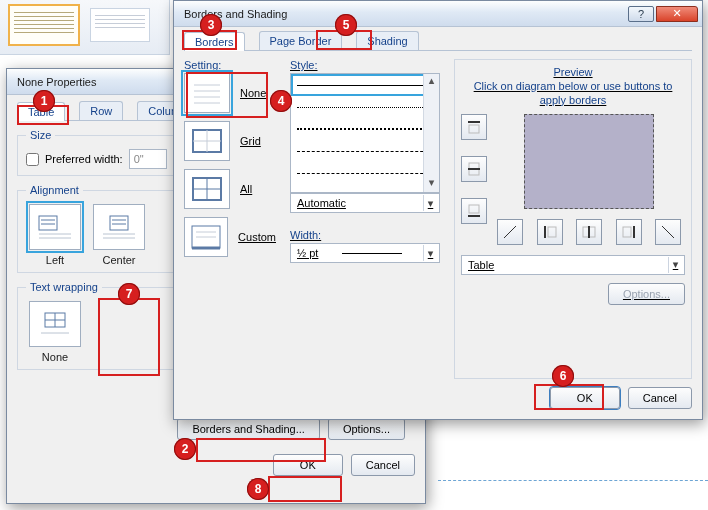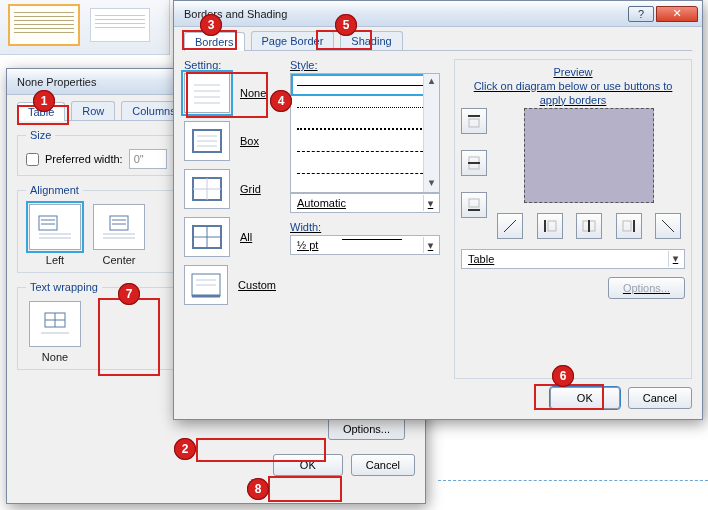--- a/index.html
+++ b/index.html
@@ -21,21 +21,21 @@
             justify-content:space-between;padding:0 4px 0 10px;border-bottom:1px solid #b6c3d4;}
   .titlebar span{color:#1a1a1a;}
   .wbtns{display:flex;gap:0;}
   .wbtn{width:26px;height:16px;border:1px solid #5a6f8a;border-radius:2px;margin-left:2px;
         display:flex;align-items:center;justify-content:center;color:#2c3e50;background:linear-gradient(#f2f7fc,#cfdbeb);}
   .wbtn.close{width:42px;background:linear-gradient(#f08c7a,#d9432a);color:#fff;border-color:#8c2e1e;border-radius:0 3px 0 0;}
 
   
   #tp{left:6px;top:68px;width:420px;height:436px;}
   #tp .body{padding:6px 10px 8px 10px;}
-  .tabs{display:flex;gap:4px;border-bottom:1px solid #b6c3d4;}
+  .tabs{display:flex;gap:12px;border-bottom:1px solid #b6c3d4;}
   .tab{padding:3px 10px;border:1px solid #b6c3d4;border-bottom:none;background:#e8eef6;color:#15428b;cursor:pointer;
        margin-right:2px;border-radius:3px 3px 0 0;}
   .tab.active{background:#fff;position:relative;top:1px;}
   fieldset{border:1px solid #cfd7e2;margin:8px 0 4px 0;padding:8px 8px 6px 8px;}
   legend{padding:0 4px;color:#15428b;}
   .ck{display:flex;align-items:center;gap:6px;}
   .ck input{margin:0;}
   .numbox{width:38px;height:20px;border:1px solid #abb7c7;background:#fff;display:inline-flex;align-items:center;padding:0 4px;color:#888;}
   .optrow{display:flex;gap:6px;}
   .optcell{width:58px;text-align:center;}
@@ -61,21 +61,21 @@
   .set-row{display:flex;align-items:center;gap:10px;margin-bottom:8px;}
   .set-ico{width:46px;height:40px;border:1px solid #a0aec0;background:#fff;display:flex;align-items:center;justify-content:center;}
   .set-ico.sel{outline:2px solid #38a4dd;outline-offset:1px;}
   .stylelist{height:120px;border:1px solid #abb7c7;background:#fff;overflow:hidden;position:relative;}
   .stylelist .line{height:22px;display:flex;align-items:center;padding:0 6px;}
   .stylelist .line hr{flex:1;border:none;}
   .stylelist .sel{outline:2px solid #38a4dd;outline-offset:-2px;}
   .sb{position:absolute;right:0;top:0;width:16px;bottom:0;background:#eef1f6;border-left:1px solid #d2d9e3;}
   .sb .up,.sb .dn{height:16px;text-align:center;color:#555;}
   .prevgroup{border:1px solid #cfd7e2;padding:6px 6px 10px 6px;height:100%;}
-  .pvtxt{text-align:center;color:#15428b;margin-bottom:0;line-height:1.25;}
+  .pvtxt{text-align:center;color:#15428b;margin-bottom:6px;line-height:1.25;}
   .pvbox{display:flex;gap:6px;align-items:flex-start;}
   .edgebtns{display:flex;flex-direction:column;gap:16px;}
   .ebtn{width:26px;height:26px;border:1px solid #8c99ab;background:linear-gradient(#fdfdfd,#e4e9f0);display:flex;
         align-items:center;justify-content:center;}
   .swatch{width:130px;height:95px;border:1px dashed #555;background:#b4b1c9;}
   .brow{display:flex;justify-content:space-between;margin-top:10px;padding:0 4px;}
   .sectlbl{color:#15428b;margin-bottom:2px;display:block;}
 
   
   .mark{position:absolute;border:2px solid #d61f1f;pointer-events:none;z-index:50;}
@@ -171,20 +171,21 @@
                 <line x1="8" y1="11" x2="28" y2="11" stroke="#5b7aa5"></line>
                 <line x1="4" y1="24" x2="32" y2="24" stroke="#bac4d1"></line>
               </svg>
           </div>
           <div class="lab">None</div>
         </div>
       </div>
     </fieldset>
 
     <div class="btnrow" style="margin-top:48px;justify-content:flex-end;padding-right:10px;">
+      <div class="btn">Borders and Shading...</div>
       <div class="btn">Options...</div>
     </div>
     <div class="btnrow" style="margin-top:14px;">
       <div class="btn" style="padding:0 26px">OK</div>
       <div class="btn">Cancel</div>
     </div>
   </div>
 </div>
 
 <div id="bs" class="win">
@@ -217,33 +218,20 @@
                 </g>
               </svg>
           </div>
           <span style="text-decoration:underline">None</span>
         </div>
         <div class="set-row">
           <div class="set-ico">
             <svg width="34" height="28">
                 <rect x="3" y="3" width="28" height="22" fill="none" stroke="#5b7aa5" stroke-width="2"></rect>
                 <g stroke="#c6cdd8">
-                  <line x1="7" y1="9" x2="27" y2="9"></line>
-                  <line x1="7" y1="14" x2="27" y2="14"></line>
-                  <line x1="7" y1="19" x2="27" y2="19"></line>
-                </g>
-              </svg>
-          </div>
-          <span>Box</span>
-        </div>
-        <div class="set-row">
-          <div class="set-ico">
-            <svg width="34" height="28">
-                <rect x="3" y="3" width="28" height="22" fill="none" stroke="#5b7aa5" stroke-width="2"></rect>
-                <g stroke="#c6cdd8">
                   <line x1="3" y1="14" x2="31" y2="14"></line>
                   <line x1="17" y1="3" x2="17" y2="25"></line>
                 </g>
               </svg>
           </div>
           <span>Grid</span>
         </div>
         <div class="set-row">
           <div class="set-ico">
             <svg width="34" height="28">
@@ -293,23 +281,23 @@
               <div class="up">▴</div>
               <div class="dn" style="position:absolute;bottom:0;width:100%">▾</div>
             </div>
         </div>
 
         <div class="dropdown">
           <span>Automatic</span>
           <span class="ddarrow">▾</span>
         </div>
 
-        <span class="sectlbl" style="margin-top:8px;display:block">Width:</span>
+        <span class="sectlbl" style="margin-top:16px;display:block">Width:</span>
         <div class="dropdown">
-          <span style="display:flex;align-items:flex-start;gap:24px">
+          <span style="display:flex;align-items:center;gap:24px">
               <span>½ pt</span>
               <span style="width:60px;border-top:1px solid #000"></span>
             </span>
           <span class="ddarrow">▾</span>
         </div>
       </div>
 
       <div class="col3">
         <div class="prevgroup">
           <span class="sectlbl" style="text-align:center">Preview</span>

